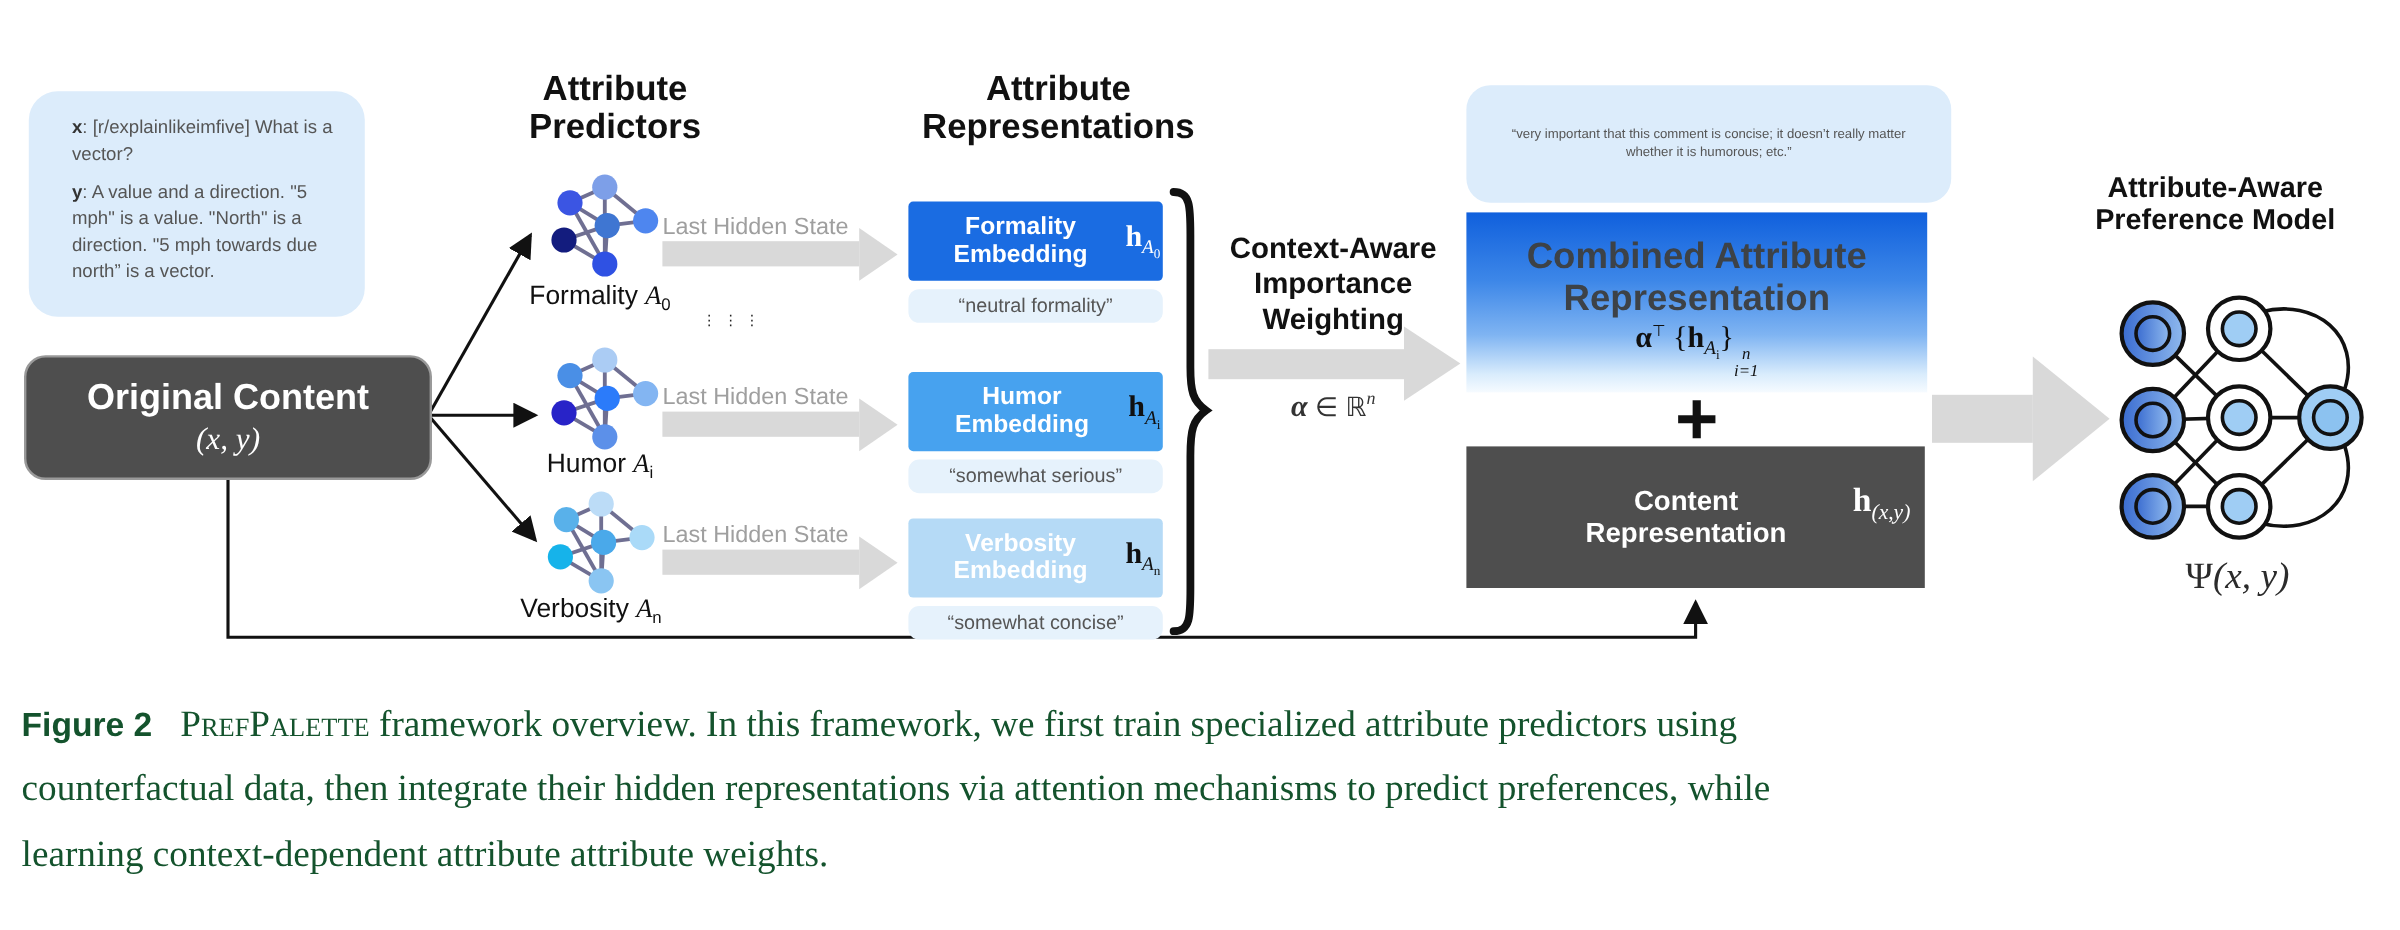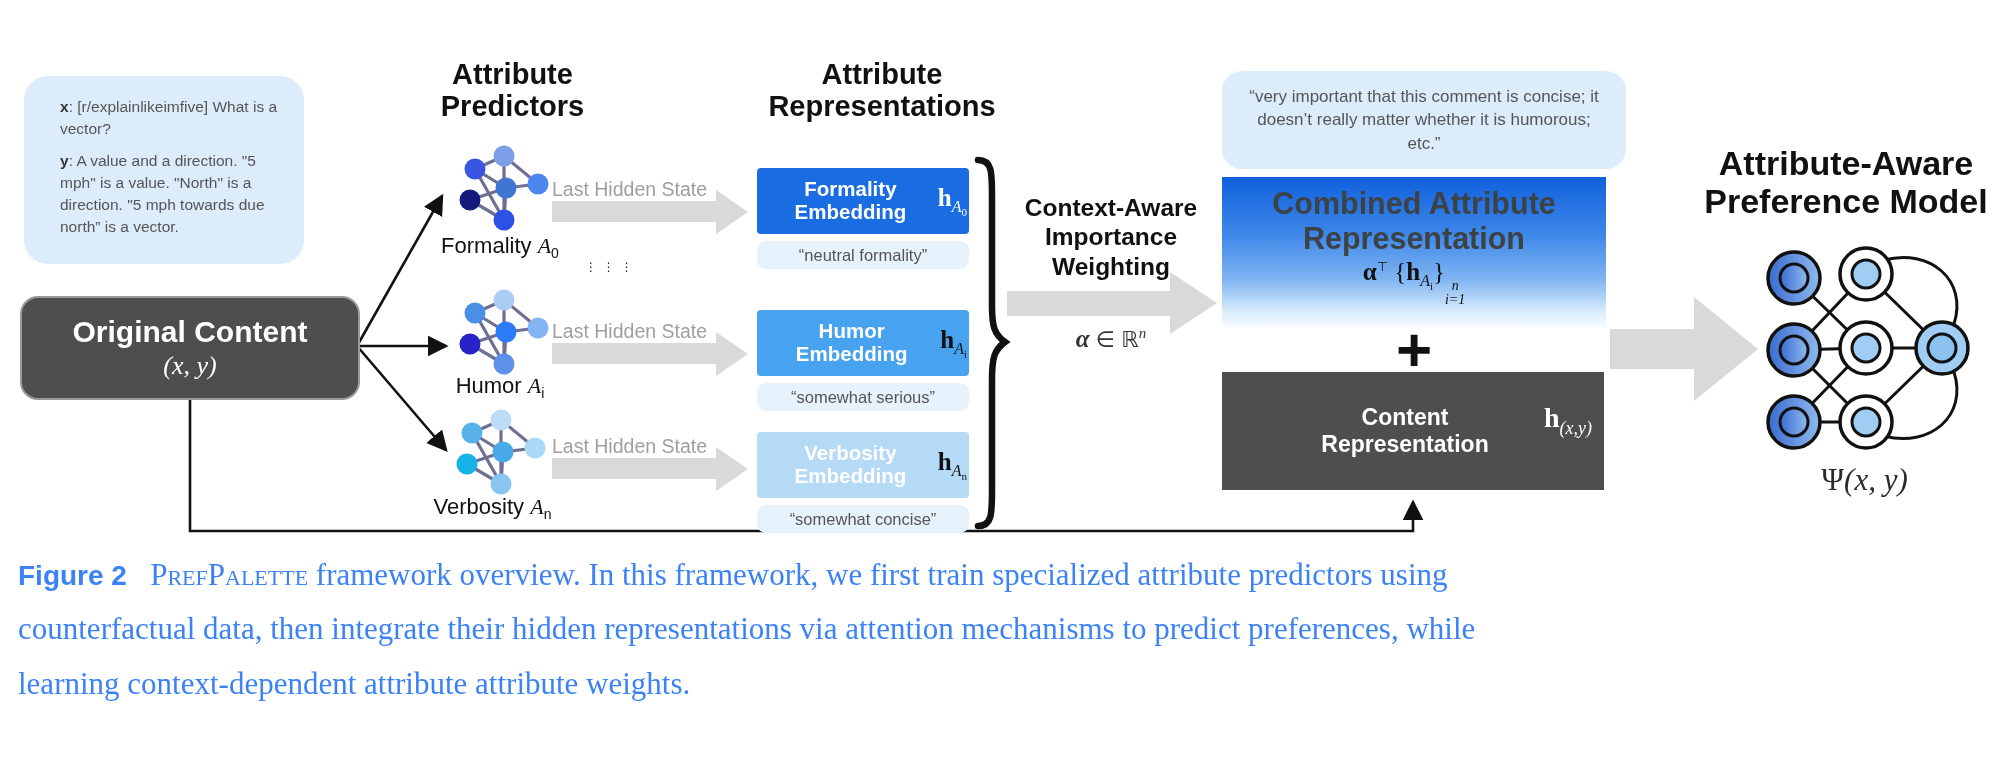--- a/index.html
+++ b/index.html
@@ -8,21 +8,21 @@
   .abs{position:absolute;}
   .ctr{text-align:center;}
   svg{display:block;}
 
   
   .bubble{background:#dcecfb;border-radius:24px;color:#555;}
   .bubble p{margin:0 0 10px 16px;line-height:1.42;}
   .bubble b{color:#333;}
   #example-bubble{left:24px;top:76px;width:240px;height:148px;padding:20px;font-size:15.5px;}
   #quote-bubble{left:1222px;top:71px;width:360px;height:74px;padding:12px 22px;
-                font-size:17px;border-radius:20px;display:flex;align-items:center;line-height:1.38;}
+                font-size:11px;border-radius:20px;display:flex;align-items:center;line-height:1.38;}
 
   
   #original-content{left:20px;top:296px;width:336px;height:100px;background:#4e4e4e;
       border:2px solid #999;border-radius:18px;color:#fff;display:flex;flex-direction:column;
       align-items:center;justify-content:center;}
   #original-content .t1{font-weight:bold;font-size:30px;}
   #original-content .t2{font-family:"Liberation Serif",serif;font-style:italic;font-size:26px;margin-top:2px;}
 
   .heading{font-weight:bold;font-size:29px;line-height:1.12;}
 
@@ -49,45 +49,45 @@
 
   #context-label{left:1000px;top:193px;width:222px;font-weight:bold;font-size:24.5px;line-height:1.2;}
   #alpha-line{left:1000px;top:325px;width:222px;font-family:"Liberation Serif",serif;font-size:25px;color:#333;}
   #alpha-line .sym{font-family:"DejaVu Sans",sans-serif;font-size:22px;}
   #alpha-line b{font-style:italic;}
   #alpha-line sup{font-size:15px;font-style:italic;}
 
   #combined-box{left:1222px;top:177px;width:384px;height:150px;
      background:linear-gradient(180deg,#1060dd 0%,#3d87e8 38%,#7fb4f2 68%,#d9ecfc 90%,#f6fbff 100%);
      color:#3d4247;}
-  #combined-box .t{font-weight:bold;font-size:30.5px;line-height:1.14;padding-top:9px;}
+  #combined-box .t{font-weight:bold;font-size:30.5px;line-height:1.14;padding-top:19px;}
   .formula{font-family:"Liberation Serif",serif;font-size:25px;color:#101010;margin-top:2px;}
   .formula b{font-weight:bold;}
   .formula sup.tr{font-family:"DejaVu Sans",sans-serif;font-size:13px;}
   .formula .hsub{font-style:italic;font-size:16px;}
   .formula .hsub sub{font-size:11px;font-style:normal;}
   .formula .stack{display:inline-flex;flex-direction:column;font-size:14px;line-height:1.0;
                   vertical-align:-10px;font-style:italic;}
 
   #plus-sign{left:1384px;top:314px;width:60px;font-size:62px;font-weight:800;color:#111;}
 
   #content-box{left:1222px;top:372px;width:382px;height:118px;background:#4e4e4e;color:#fff;}
   #content-box .lines{position:absolute;left:28px;top:0;width:310px;height:118px;display:flex;
      flex-direction:column;justify-content:center;text-align:center;font-weight:bold;font-size:23px;line-height:1.16;}
   #content-box .hterm{position:absolute;right:10px;top:30px;color:#fff;font-size:28px;}
   #content-box .hterm sub{font-size:18px;}
 
-  #pref-heading{left:1692px;top:144px;width:308px;font-size:34px;}
+  #pref-heading{left:1692px;top:144px;width:308px;font-size:24px;}
 
   #psi-label{left:1742px;top:462px;width:245px;font-family:"Liberation Serif",serif;font-size:31px;color:#2b2b2b;}
   #psi-label i{font-style:italic;}
 
   
-  #caption{left:18px;top:548px;width:1966px;font-family:"Liberation Serif",serif;
-           font-size:31px;line-height:1.75;color:#3b82f6;}
+  #caption{left:18px;top:576px;width:1966px;font-family:"Liberation Serif",serif;
+           font-size:31px;line-height:1.75;color:#14532d;}
   #caption .figlabel{font-family:"Liberation Sans",sans-serif;font-weight:bold;font-size:28px;}
   #caption .sc{font-variant:small-caps;}
 </style>
 </head>
 <body>
 
 <div id="page">
 
   <svg class="abs" width="2000" height="775" style="left:0;top:0;">
     <defs>

